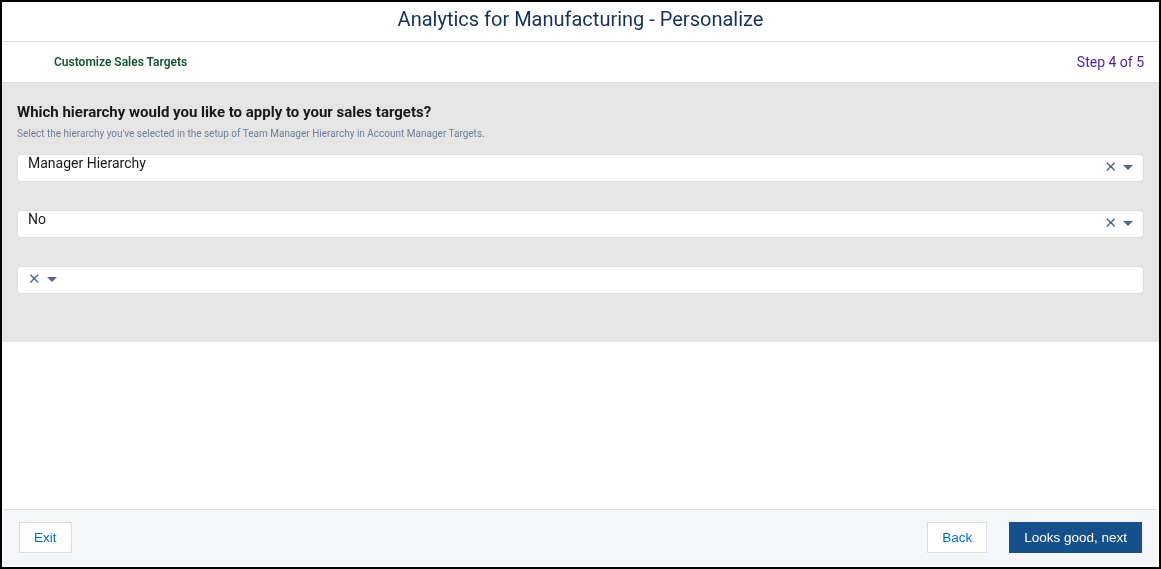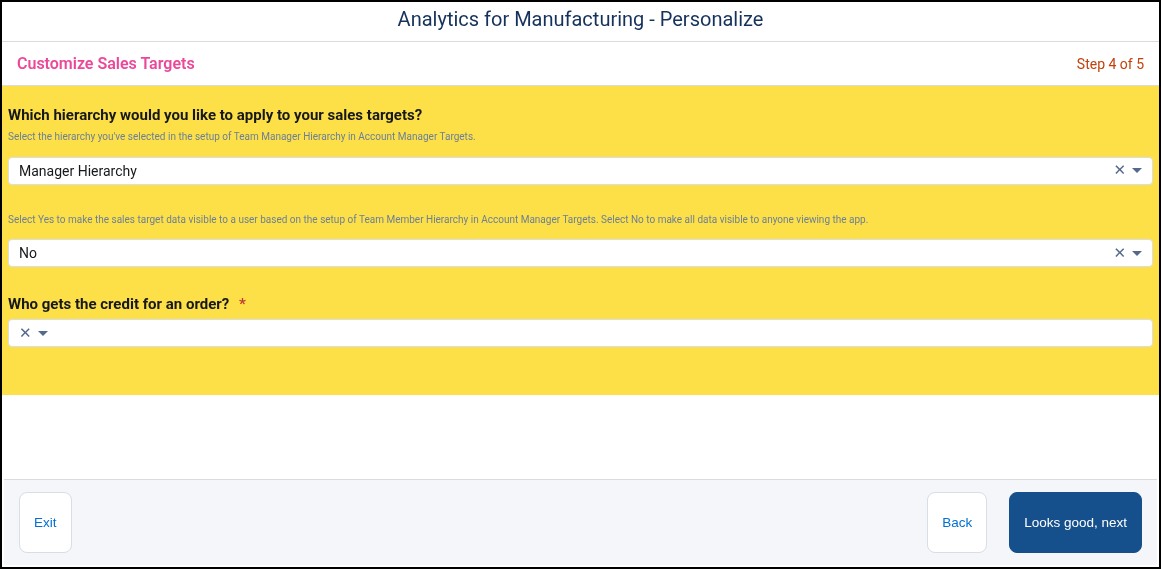--- a/index.html
+++ b/index.html
@@ -25,31 +25,32 @@
     .subheader {
       display: flex;
       justify-content: space-between;
       align-items: center;
       padding: 12px 15px;
       border-top: 1px solid #dddbda;
       border-bottom: 1px solid #dddbda;
       background: #fff;
     }
     .subheader-title {
-      color: #ec4899;
-      font-size: 16px;
+      color: #14532d;
+      font-size: 12px;
       font-weight: 600;
+      margin-left: 37px;
     }
     .step-indicator {
-      color: #c2410c;
+      color: #4c1d95;
       font-size: 14px;
     }
     .content {
-      padding: 20px 6px;
-      background: #fde047;
+      padding: 20px 15px;
+      background: #e5e5e5;
     }
     .field-group {
       margin-bottom: 28px;
     }
     .field-label {
       font-size: 15px;
       font-weight: 700;
       color: #16181b;
       margin-bottom: 6px;
     }
@@ -64,21 +65,20 @@
       margin-left: 6px;
     }
     .select-box {
       position: relative;
       width: 100%;
       border: 1px solid #d8dde6;
       border-radius: 4px;
       background: #fff;
       height: 28px;
       display: flex;
-      align-items: center;
       padding: 0 10px;
       cursor: pointer;
     }
     .select-value {
       flex: 1;
       font-size: 14px;
       color: #16181b;
     }
     .select-controls {
       display: flex;
@@ -112,23 +112,23 @@
       padding: 12px 15px;
       display: flex;
       justify-content: space-between;
       align-items: center;
     }
     .footer-right {
       display: flex;
       gap: 22px;
     }
     .btn {
-      padding: 22px 14px;
+      padding: 7px 14px;
       font-size: 13.5px;
-      border-radius: 8px;
+      border-radius: 0;
       cursor: pointer;
       border: 1px solid #d8dde6;
       background: #fff;
       color: #0070d2;
     }
     .btn-primary {
       background: #16508c;
       border: 1px solid #16508c;
       color: #fff;
       text-align: center;
@@ -158,35 +158,30 @@
       <div class="select-box">
         <div class="select-value">Manager Hierarchy</div>
         <div class="select-controls">
           <span class="clear-icon">✕</span>
           <span class="caret-icon"></span>
         </div>
       </div>
     </div>
 
     <div class="field-group">
-      <div class="field-help">Select Yes to make the sales target data visible to a user based on the setup of Team Member Hierarchy in Account Manager Targets. Select No to make all data visible to anyone viewing the app.</div>
       <div class="select-box">
         <div class="select-value">No</div>
         <div class="select-controls">
           <span class="clear-icon">✕</span>
           <span class="caret-icon"></span>
         </div>
       </div>
     </div>
 
     <div class="field-group">
-      <div class="field-label">
-        <span>Who gets the credit for an order?</span>
-        <span class="required-star">*</span>
-      </div>
       <div class="select-box">
         <div class="select-controls">
           <span class="clear-icon">✕</span>
           <span class="caret-icon"></span>
         </div>
       </div>
     </div>
 
   </div>
 

